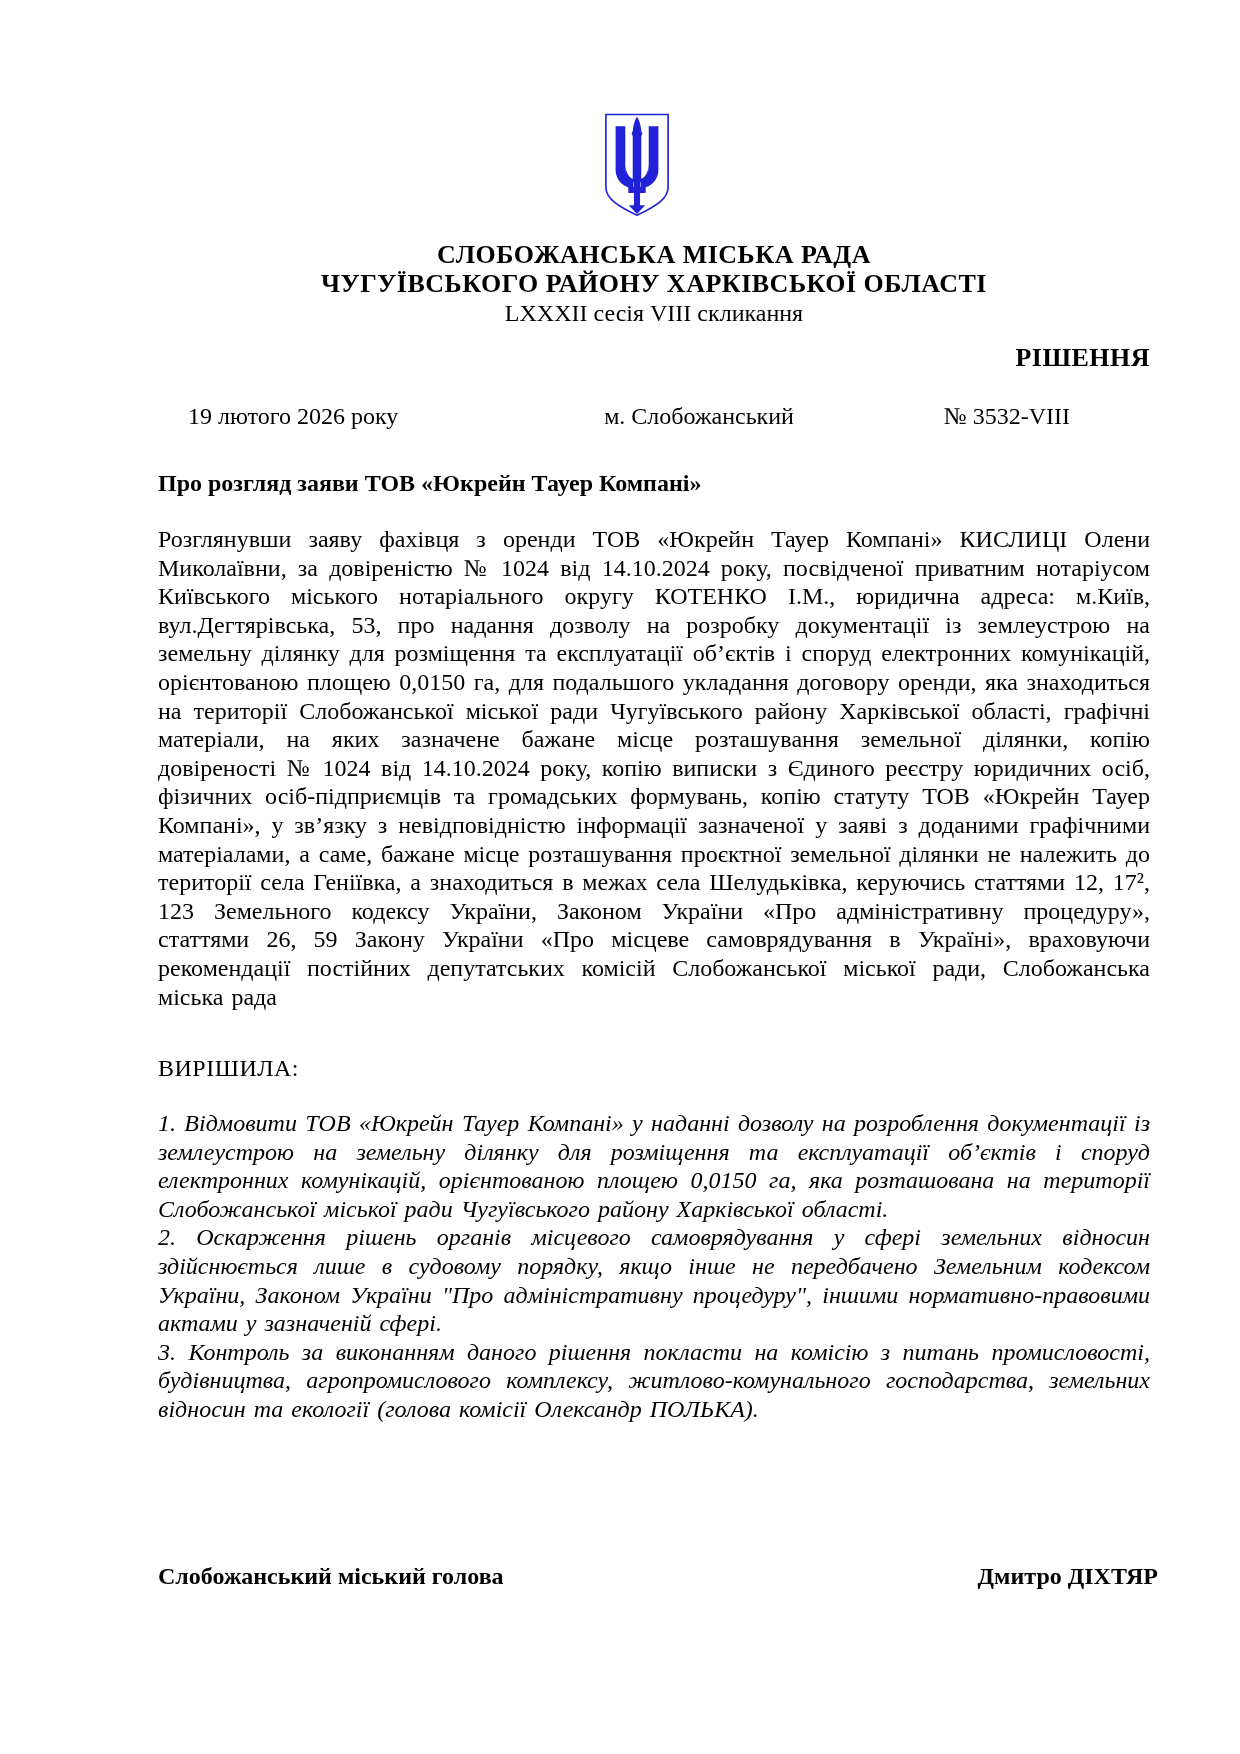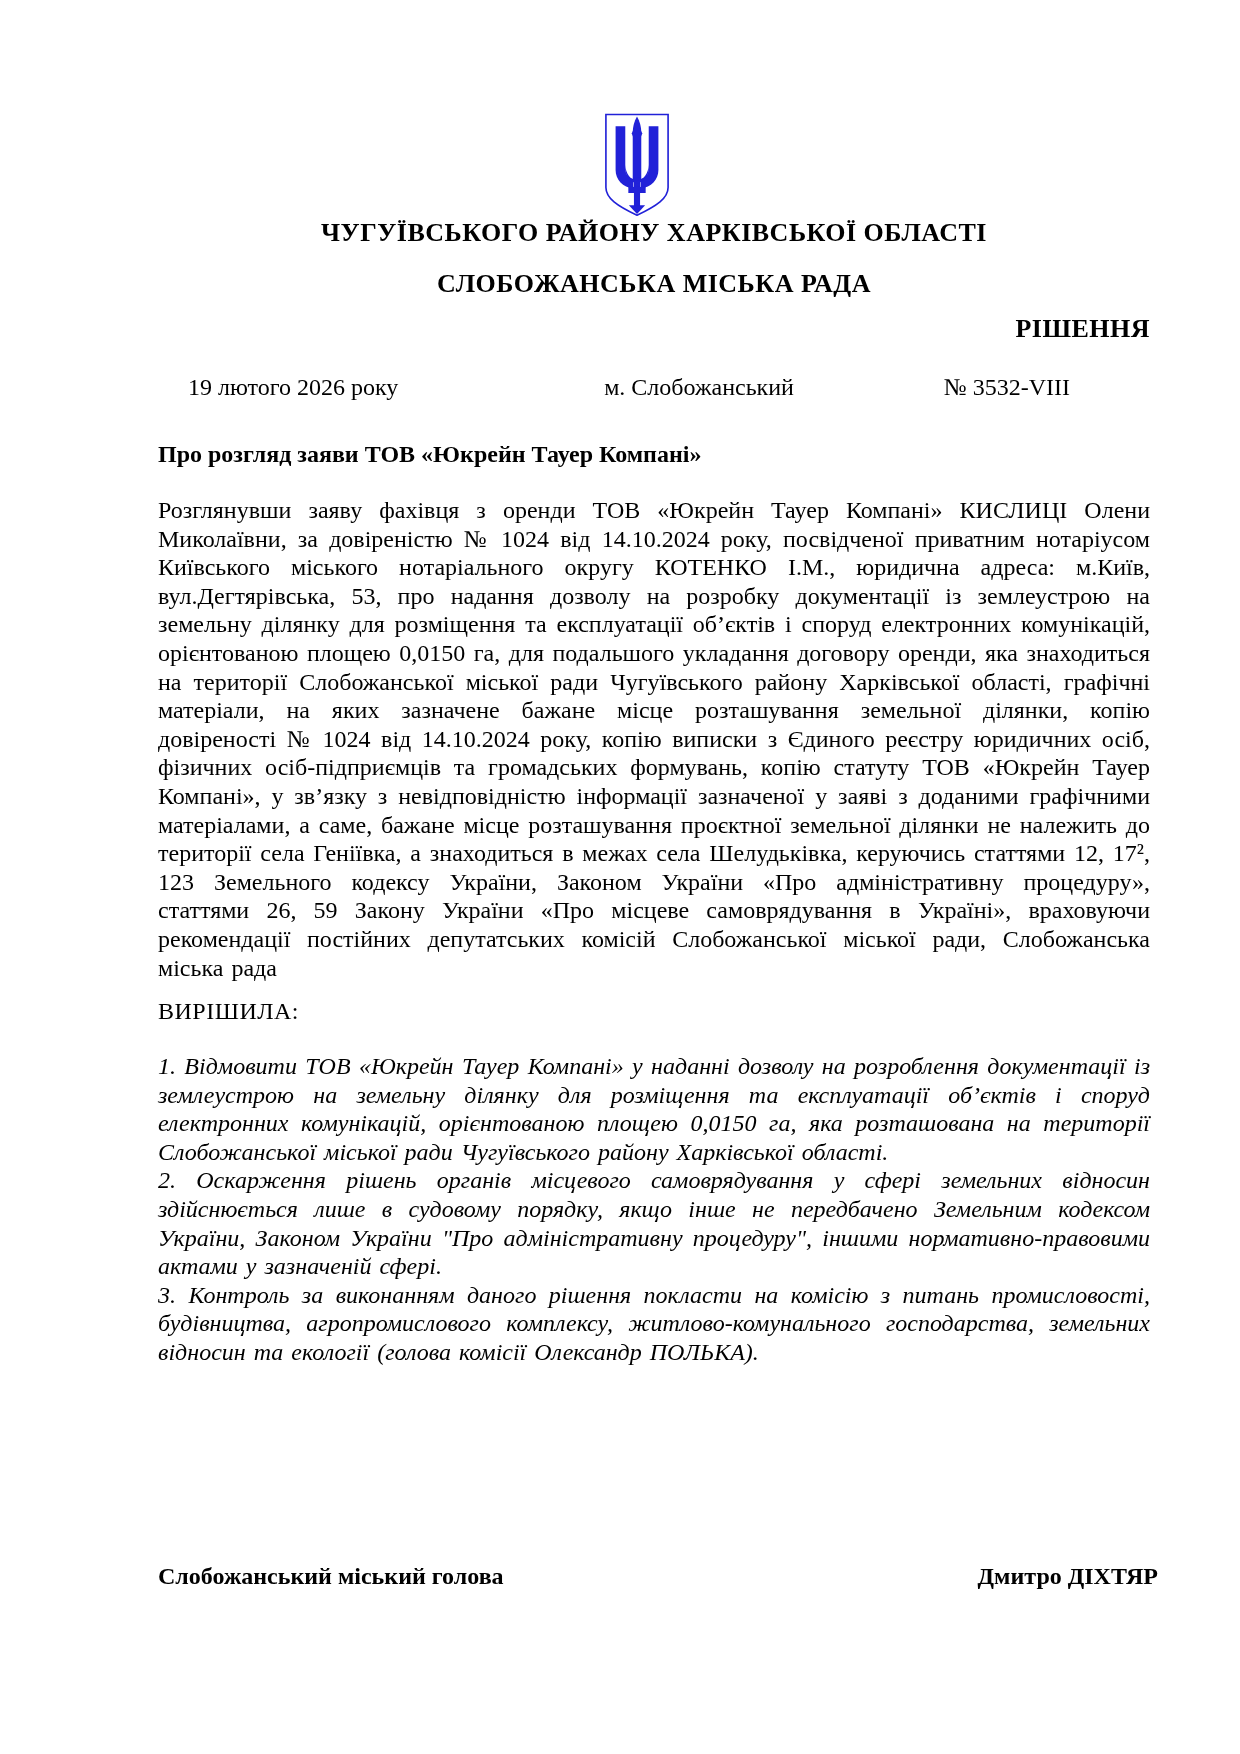--- a/index.html
+++ b/index.html
@@ -64,21 +64,21 @@
   .para{
     font-size:24px;
     line-height:28.6px;
     text-align:justify;
     word-spacing:2px;
     margin:0;
   }
   .preamble{margin-top:28px;}
   .resolved{
     font-size:24px;
-    margin-top:16px;
+    margin-top:44px;
     letter-spacing:0.5px;
   }
   .items{margin-top:27px;font-style:italic;}
   .sig-row{
     position:absolute;
     left:158px;
     right:82px;
     top:1563px;
     display:flex;
     justify-content:space-between;
@@ -104,22 +104,23 @@
         <path d="M30,64 H36 V95 H30 Z"></path>
         <path d="M24.5,73.5 H41.5 V79.5 H24.5 Z"></path>
         <path d="M33,100 L41,91.5 H25 Z"></path>
         <path d="M21.5,52 C22,60 26,66 33,68 C40,66 44,60 44.5,52 L44.5,58 C43,64.5 39,68.5 33,70.5 C27,68.5 23,64.5 21.5,58 Z"></path>
       </g>
     </svg>
   </div>
 
   <div class="content">
 
+    <div class="hdr hdr-org1">СЛОБОЖАНСЬКА МІСЬКА РАДА</div>
     <div class="hdr">ЧУГУЇВСЬКОГО РАЙОНУ ХАРКІВСЬКОЇ ОБЛАСТІ</div>
-    <div class="hdr hdr-org1">СЛОБОЖАНСЬКА МІСЬКА РАДА</div>
+    <div class="session">LXXXII сесія VIII скликання</div>
 
     <div class="doctype">РІШЕННЯ</div>
 
     <div class="meta-row">
       <span class="meta-date">19 лютого 2026 року</span>
       <span class="meta-place">м. Слобожанський</span>
       <span class="meta-number">№ 3532-VIII</span>
     </div>
 
     <div class="subject">Про розгляд заяви ТОВ «Юкрейн Тауер Компані»</div>

